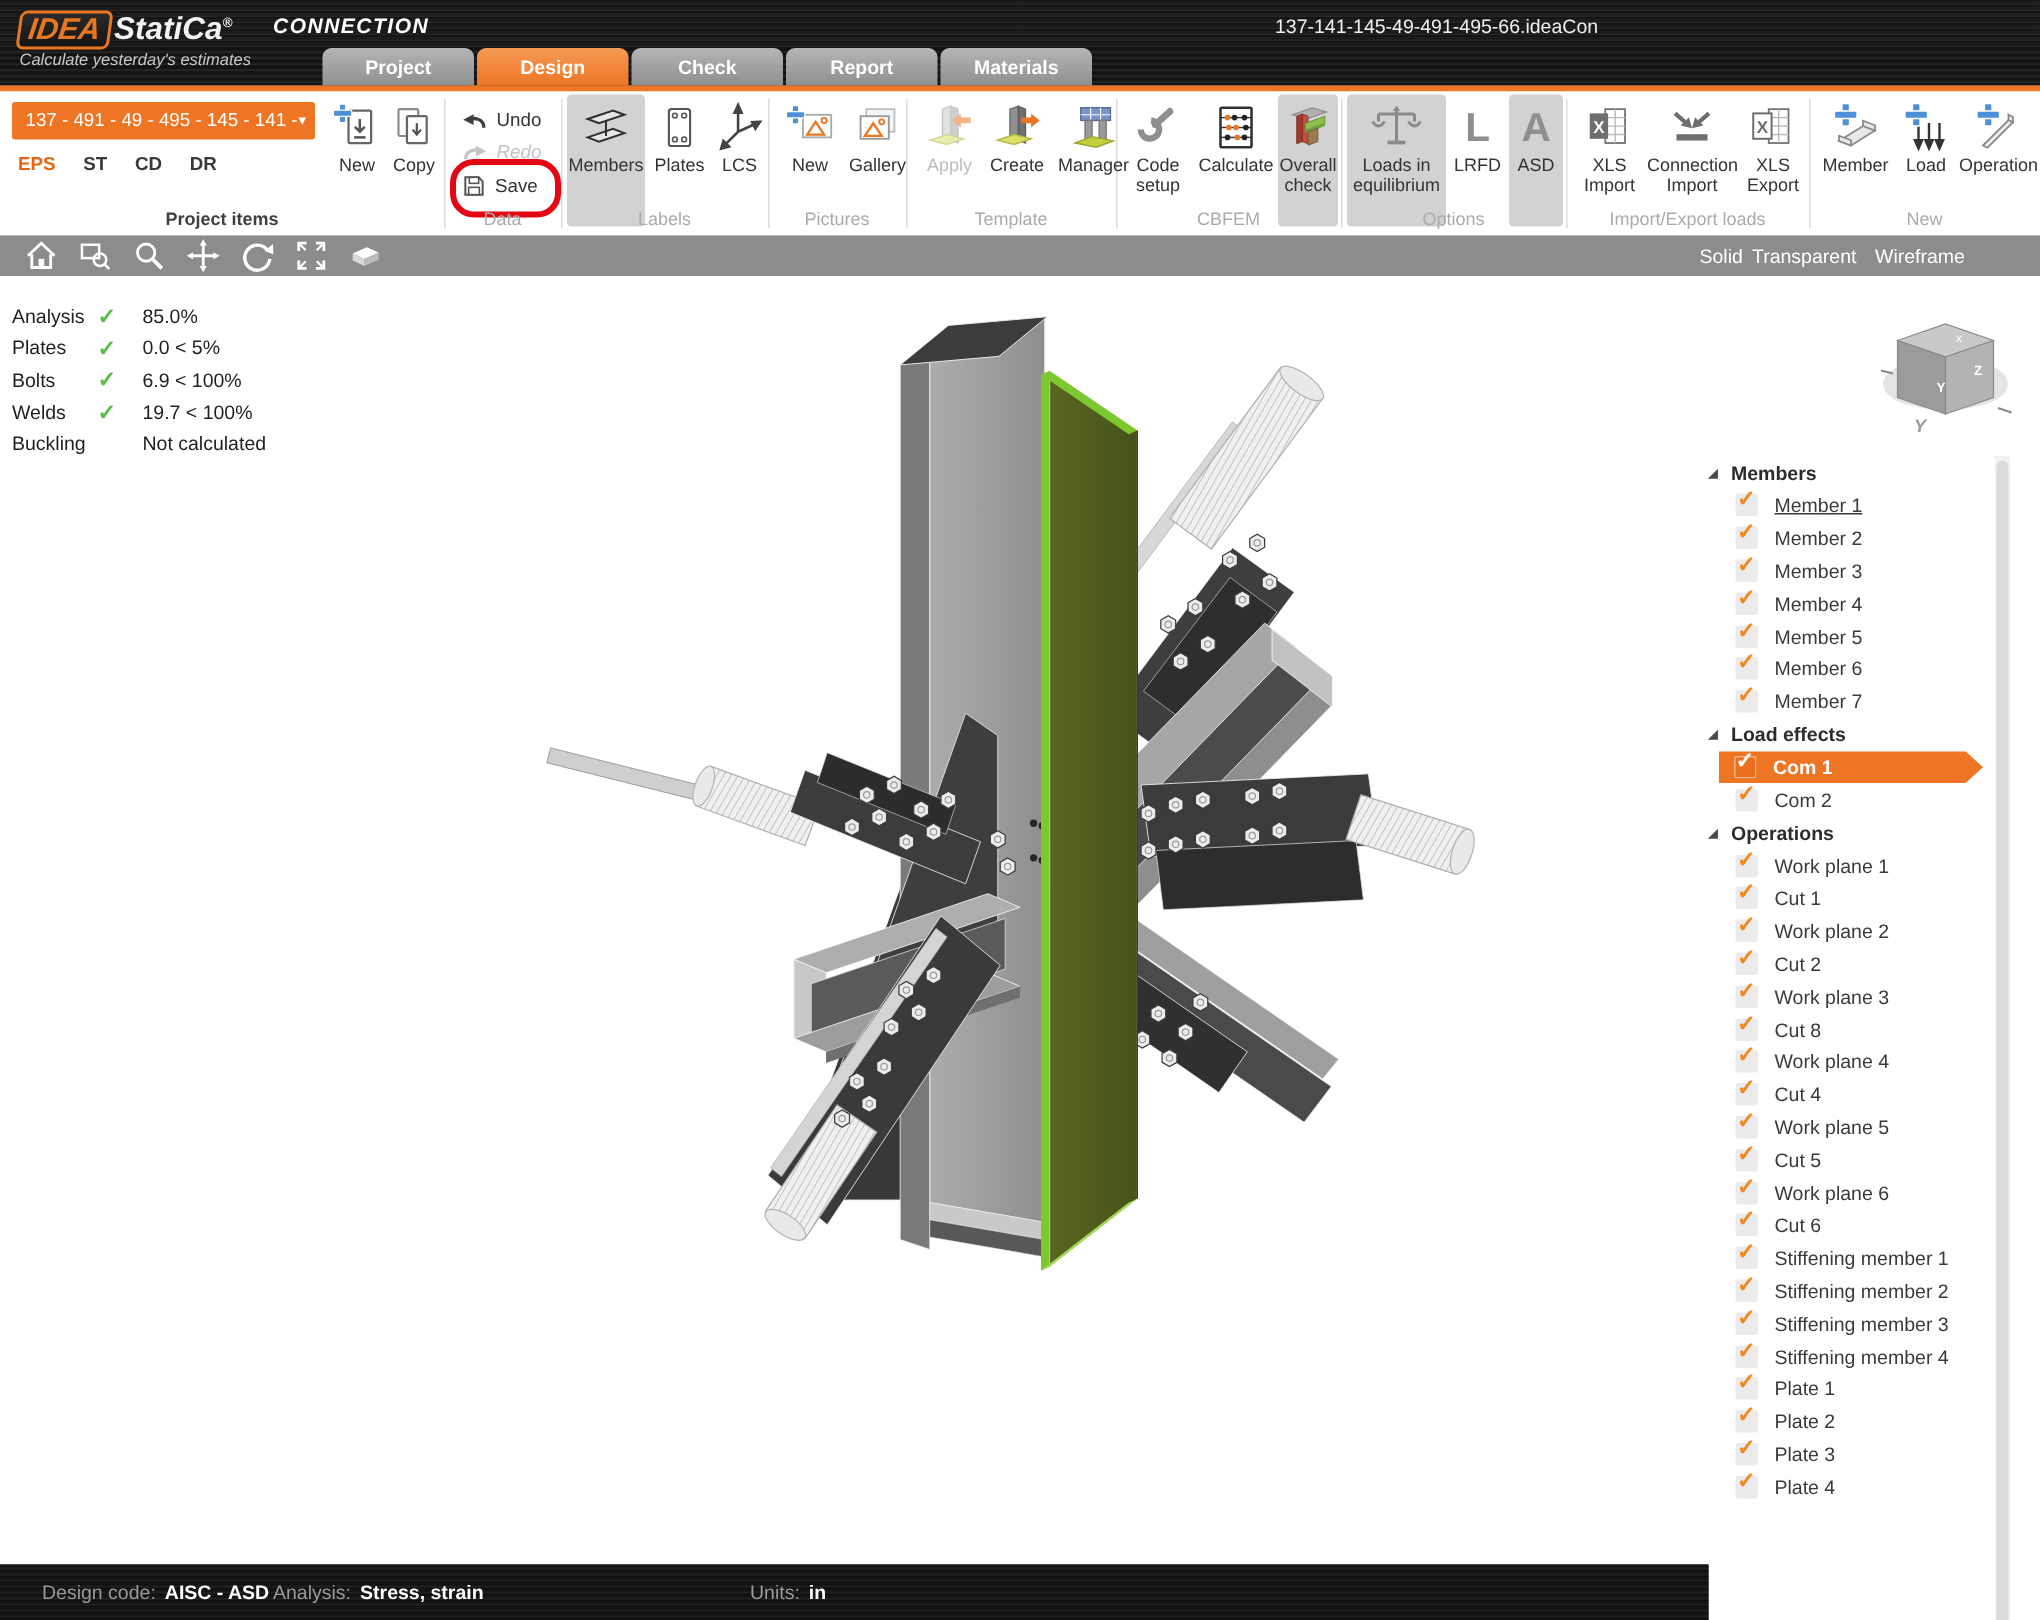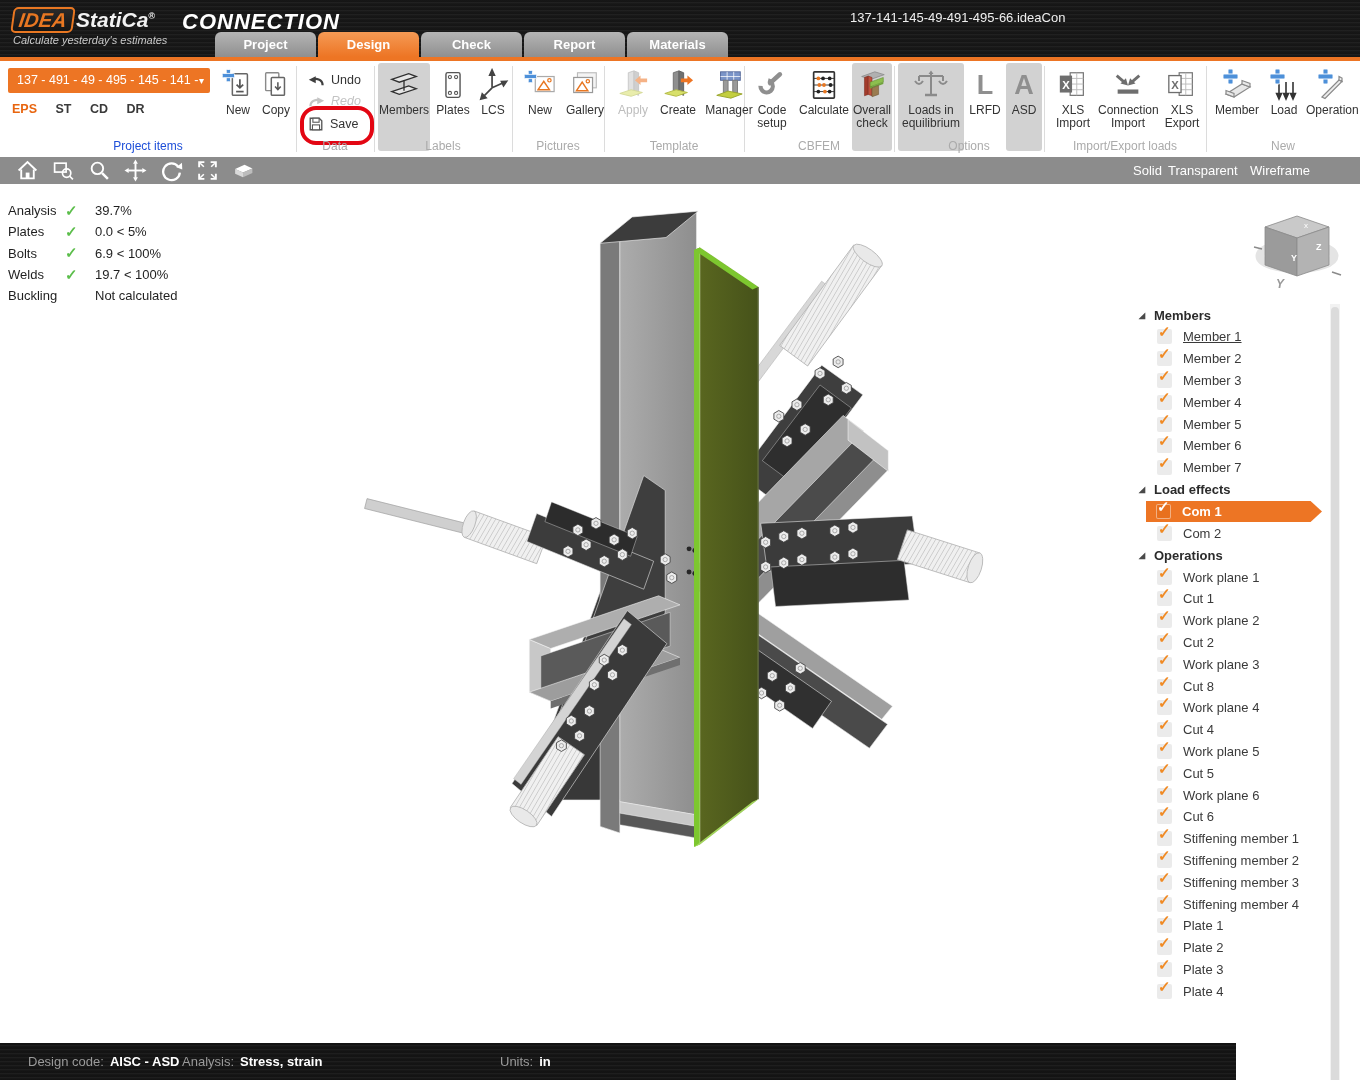--- a/index.html
+++ b/index.html
@@ -9,33 +9,33 @@
   .topbar{position:absolute;top:0;left:0;width:1360px;height:57px;
     background-color:#141414;
     background-image:repeating-linear-gradient(0deg,#202020 0px,#0d0d0d 1px,#262626 2px,#101010 4px);}
   .logo-box{position:absolute;left:12px;top:7px;border:2px solid #E87722;border-radius:5px;
     color:#E87722;font-style:italic;font-weight:bold;font-size:20px;line-height:22px;
     padding:0 5px;transform:skewX(-8deg);background:linear-gradient(#2a2a2a,#151515);}
   .brand{position:absolute;left:76px;top:8px;color:#f2f2f2;font-style:italic;font-weight:bold;font-size:21px;}
   .brand sup{font-size:9px;}
   .tagline{position:absolute;left:13px;top:34px;color:#c9c9c9;font-style:italic;font-size:11px;}
   .product{position:absolute;left:182px;top:9px;color:#fff;font-style:italic;font-weight:bold;
-    font-size:22px;letter-spacing:1px;}
+    font-size:14px;letter-spacing:1px;}
   .filename{position:absolute;left:850px;top:10px;color:#efefef;font-size:13px;}
   .tab{position:absolute;top:32px;height:25px;width:101px;border-radius:6px 6px 0 0;
     background:linear-gradient(#b5b5b5,#8f8f8f);color:#fff;font-weight:bold;font-size:13px;
     text-align:center;line-height:25px;cursor:default;}
   .tab.active{background:linear-gradient(#F59A55,#ED7524);}
   .accent-bar{position:absolute;top:57px;left:0;width:1360px;height:4px;background:#ED7524;}
   
   .ribbon{position:absolute;top:61px;left:0;width:1360px;height:96px;background:#fff;
     border-bottom:1px solid #d8d8d8;font-size:12px;color:#333;}
   .rsep{position:absolute;top:5px;height:86px;width:1px;background:#DCDCDC;}
   .glabel{position:absolute;top:78px;height:14px;text-align:center;font-size:12px;color:#ABABAB;}
-  .glabel.acc{color:#1d4ed8;font-weight:normal;}
+  .glabel.acc{color:#404040;font-weight:bold;}
   .rbtn{position:absolute;top:2px;height:88px;text-align:center;border-radius:3px;color:#333;}
   .rbtn .ric{height:38px;display:flex;align-items:center;justify-content:center;padding-top:3px;}
   .rbtn .rlab{font-size:12px;line-height:13px;}
   .rbtn.pressed{background:#D2D2D2;}
   .rbtn.disabled{color:#BDBDBD;}
   .proj-dd{position:absolute;left:8px;top:7px;width:202px;height:25px;background:#ED7524;border-radius:2px;
     color:#fff;font-size:12.5px;line-height:25px;padding-left:9px;box-sizing:border-box;}
   .proj-dd .dda{position:absolute;right:6px;top:0;font-size:10px;}
   .codes{position:absolute;left:12px;top:41px;font-size:12.5px;font-weight:bold;color:#3a3a3a;text-align:center;}
   .codes span{margin-right:15px;}
@@ -65,21 +65,21 @@
   .cb{width:15px;height:15px;background:#EBEBEB;border-radius:2px;position:relative;flex:none;}
   .cb .chk{position:absolute;left:1px;top:-6px;color:#F08A24;font-weight:bold;font-size:15px;}
   .trow .lbl{margin-left:11px;white-space:nowrap;text-align:right;}
   .trow.sel{margin-left:16px;padding-left:10px;width:176px;background:#ED7524;color:#fff;font-weight:bold;
     clip-path:polygon(0 0,164px 0,176px 50%,164px 100%,0 100%);}
   .trow.sel .cb{background:#E8701E;box-shadow:inset 0 0 0 1px rgba(255,255,255,.45);}
   .trow.sel .cb .chk{color:#fff;}
   .tscroll{position:absolute;left:1330px;top:120px;width:10px;height:892px;background:#F2F2F2;}
   .tthumb{position:absolute;left:1px;top:3px;width:8px;height:868px;background:#DBDBDB;border-radius:4px;}
   
-  .statusbar{position:absolute;top:1043px;left:0;width:1236px;height:37px;
+  .statusbar{position:absolute;top:1043px;left:0;width:1139px;height:37px;
     background-color:#101010;
     background-image:repeating-linear-gradient(0deg,#1c1c1c 0px,#0b0b0b 1px,#232323 2px,#0e0e0e 4px);
     color:#fff;font-size:13px;}
   .sitem{position:absolute;top:0;height:37px;line-height:37px;white-space:nowrap;}
   .sitem .sl{color:#9a9a9a;}
   .sitem .sv{color:#fff;font-weight:bold;margin-left:6px;}
 </style>
 </head>
 <body>
 
@@ -655,21 +655,21 @@
         <use href="#boltSym" x="622" y="608"></use>
       <use href="#boltSym" x="588" y="642"></use>
         <use href="#boltSym" x="610" y="634"></use>
     </g>
   </svg>
 
   <div class="summary">
       <div class="srow">
         <span class="nm">Analysis</span>
         <span class="ck">✓</span>
-        <span class="vl">39.7%</span>
+        <span class="vl">85.0%</span>
       </div>
       <div class="srow">
         <span class="nm">Plates</span>
         <span class="ck">✓</span>
         <span class="vl">0.0 &lt; 5%</span>
       </div>
       <div class="srow">
         <span class="nm">Bolts</span>
         <span class="ck">✓</span>
         <span class="vl">6.9 &lt; 100%</span>

